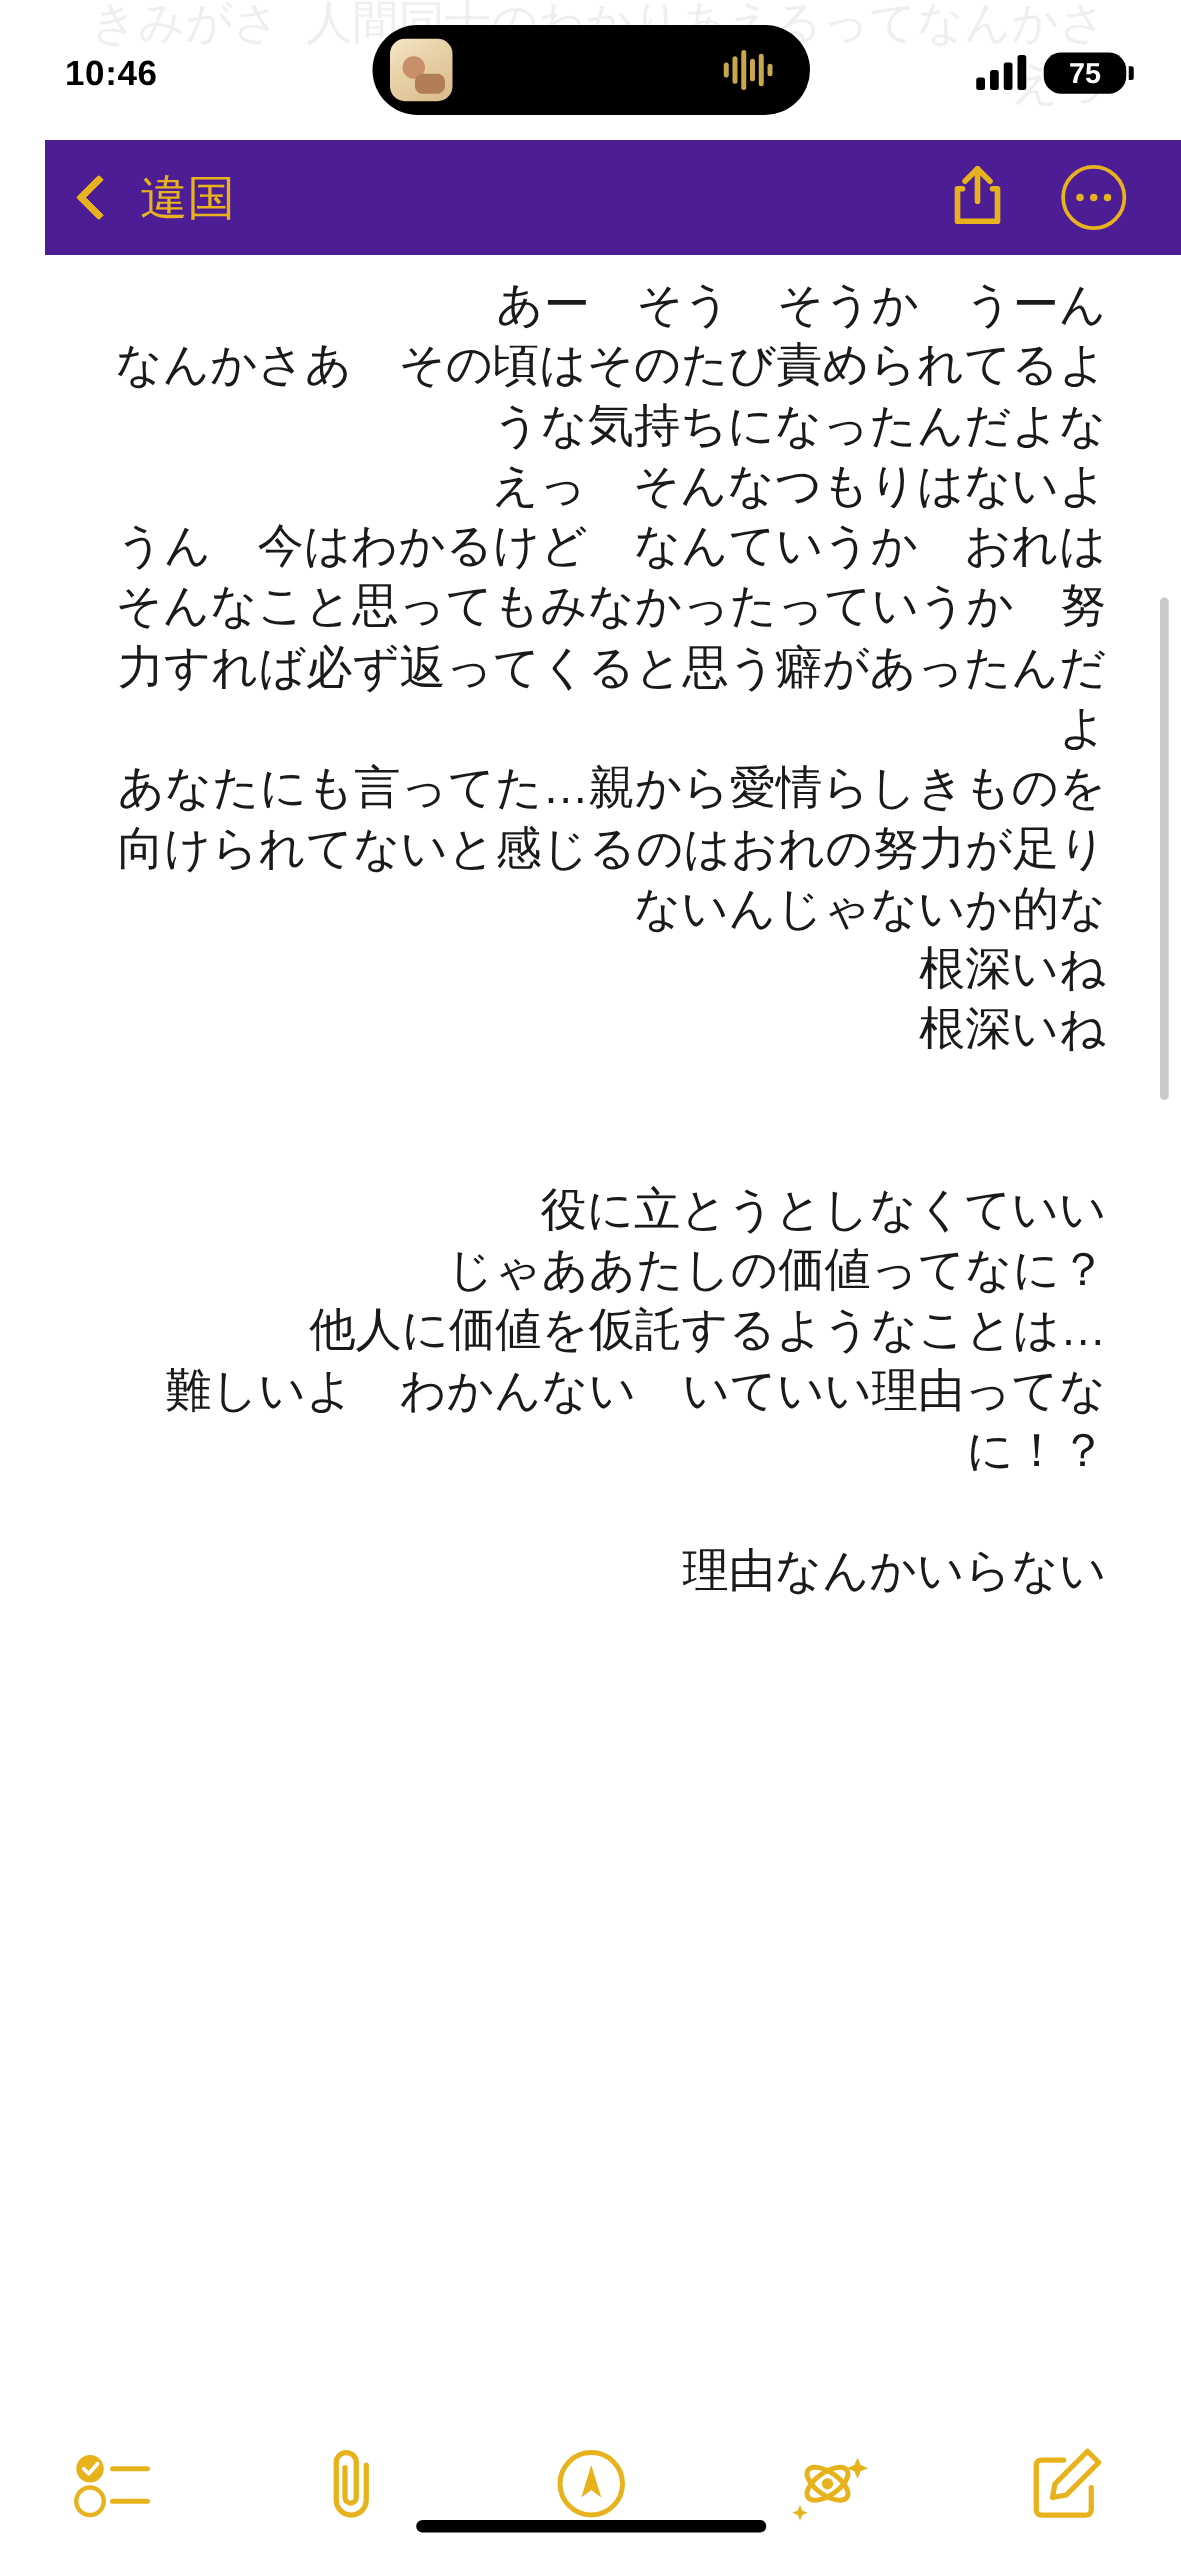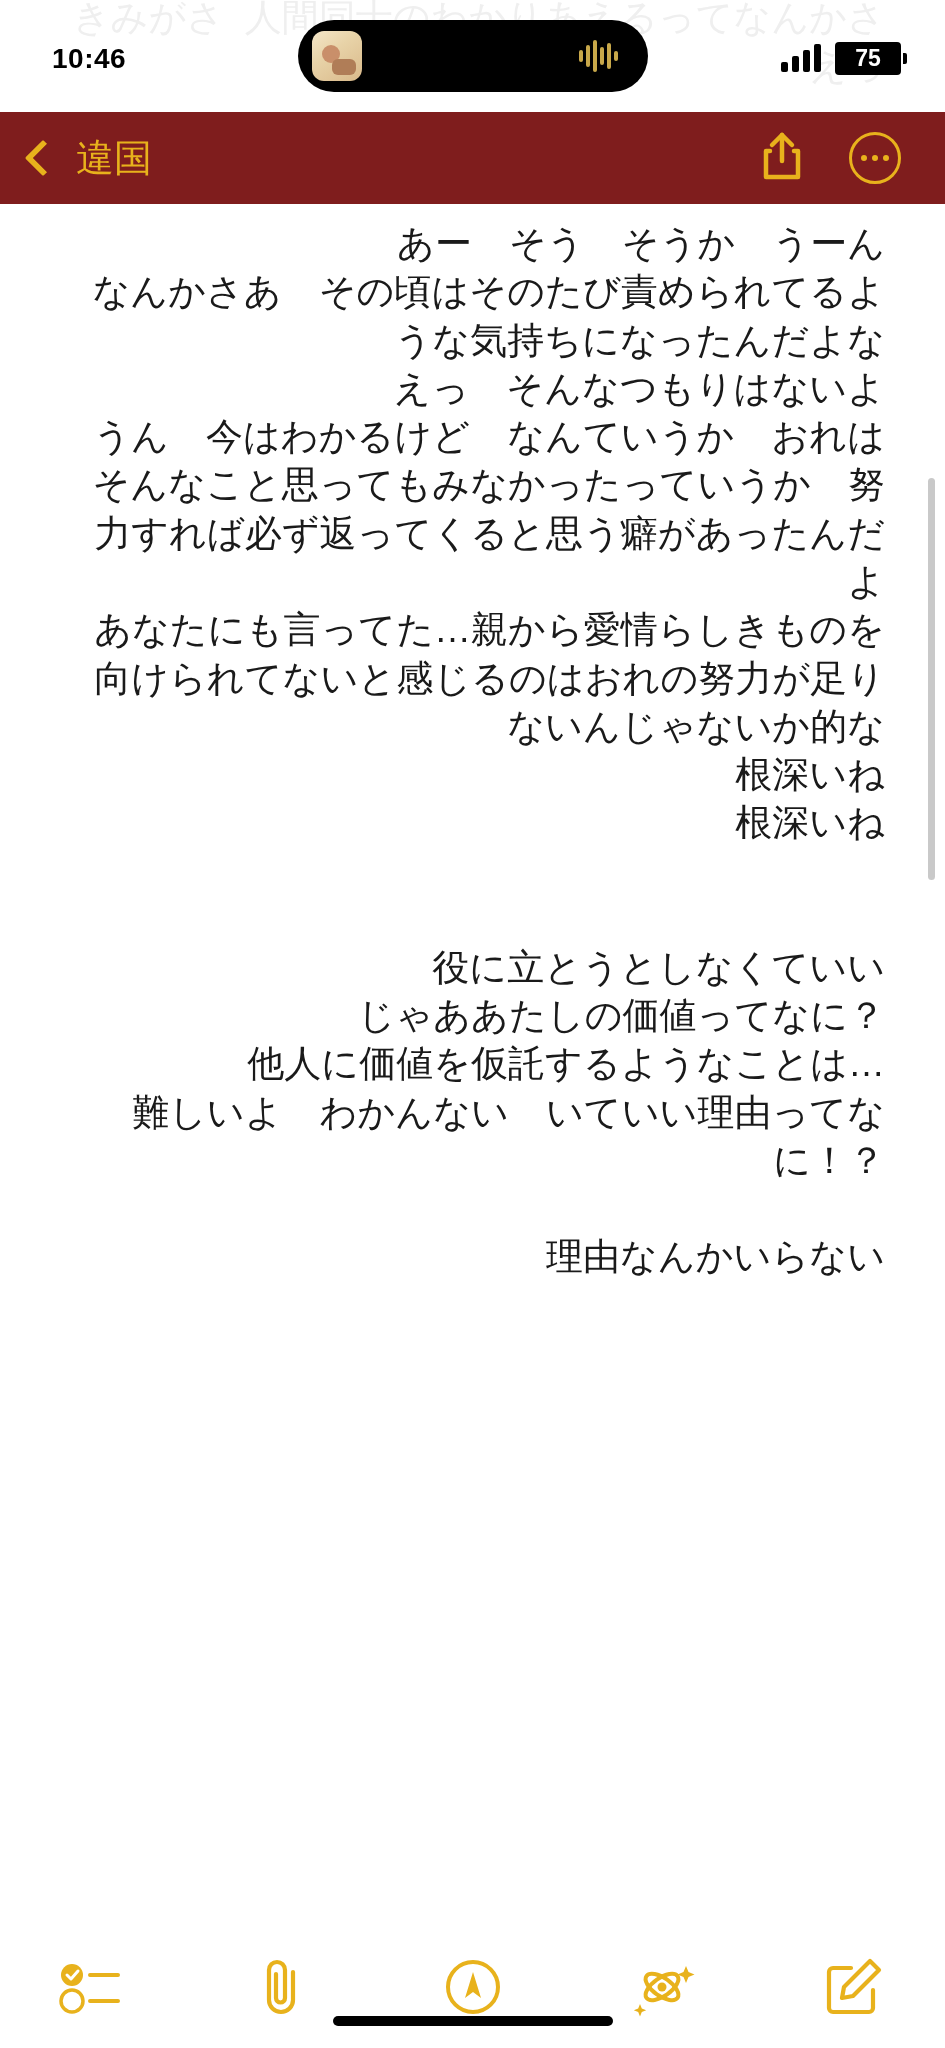--- a/index.html
+++ b/index.html
@@ -113,21 +113,21 @@
     padding-top: 4px;
   }
   .signal { display: flex; align-items: flex-end; gap: 4px; height: 28px; }
   .signal i { display:block; width: 7px; background: #000; border-radius: 2px; }
   .signal i:nth-child(1){height:10px;}
   .signal i:nth-child(2){height:16px;}
   .signal i:nth-child(3){height:22px;}
   .signal i:nth-child(4){height:28px;}
   .battery {
     width: 66px; height: 33px;
-    border-radius: 4px;
+    border-radius: 14px;
     background: #000;
     color: #fff;
     font-size: 23px;
     font-weight: 600;
     display: flex;
     align-items: center;
     justify-content: center;
     position: relative;
   }
   .battery::after {
@@ -139,21 +139,22 @@
 
   
   .navbar {
     position: relative;
     flex: none;
     height: 92px;
     display: flex;
     align-items: center;
     padding: 0 44px 0 22px;
     z-index: 3;
-    background: #7f1d1d;
+    background: #4c1d95;
+    margin-left: 36px;
   }
   .back {
     display: flex;
     align-items: center;
     gap: 12px;
     color: #E8B21C;
     cursor: pointer;
   }
   .chev {
     width: 26px; height: 26px;

